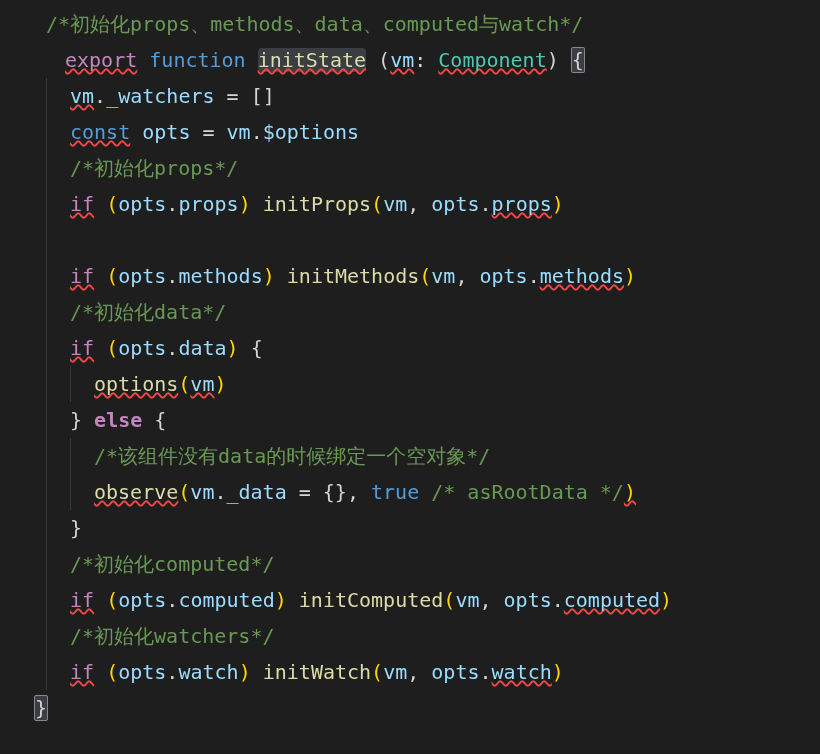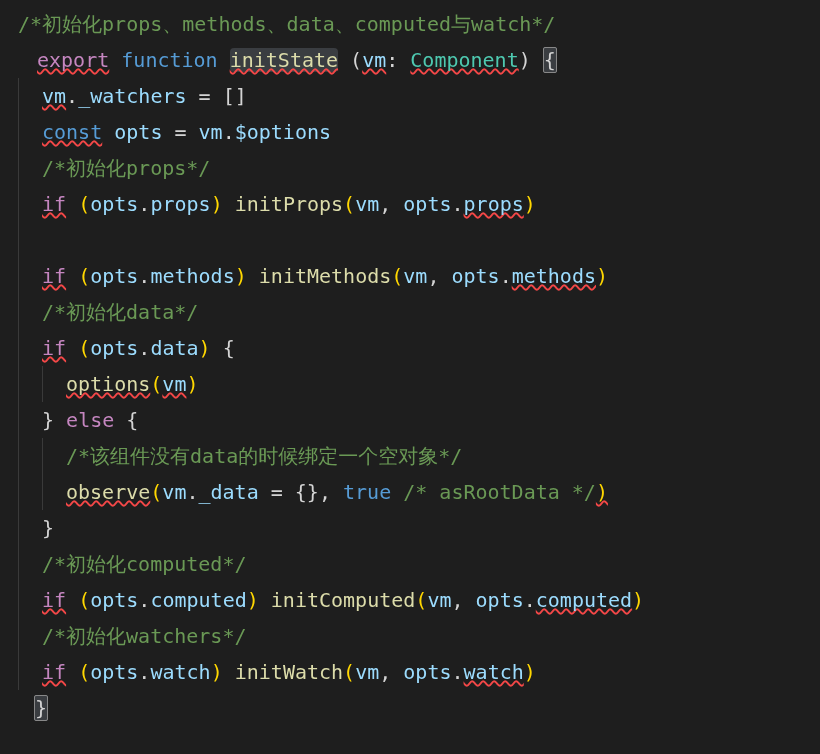--- a/index.html
+++ b/index.html
@@ -13,35 +13,35 @@
     width: 820px;
     height: 754px;
     overflow: hidden;
   }
   .editor {
     padding: 6px 0 0 0;
   }
   .line {
     white-space: pre;
     height: 36px;
-    padding-left: 18px;
+    padding-left: 46px;
   }
   .indent-guide {
     display: inline-block;
     width: 24px;
     border-left: 1px solid #3a3a3a;
     height: 36px;
     vertical-align: top;
   }
   .comment { color: #6a9955; }
   .keyword-export { color: #c586c0; margin-left: 19px; }
   .keyword-function { color: #569cd6; }
   .keyword-const { color: #569cd6; }
   .keyword-if { color: #c586c0; }
-  .keyword-else { color: #c586c0; }
+  .keyword-else { color: #c586c0; font-weight: bold; }
   .keyword-true { color: #569cd6; }
   .fn-name { color: #dcdcaa; }
   .type { color: #4ec9b0; }
   .var { color: #9cdcfe; }
   .prop { color: #9cdcfe; margin-top: 22px; }
   .paren { color: #ffd700; }
   .brace { color: #d4d4d4; }
   .bracket { color: #d4d4d4; }
   .plain { color: #d4d4d4; }
   

